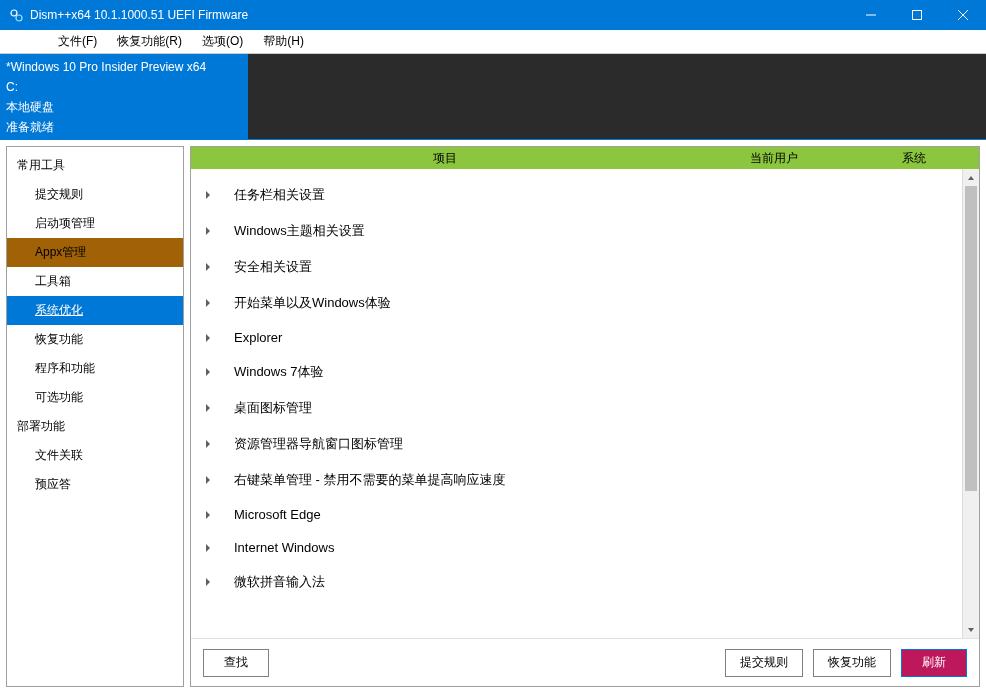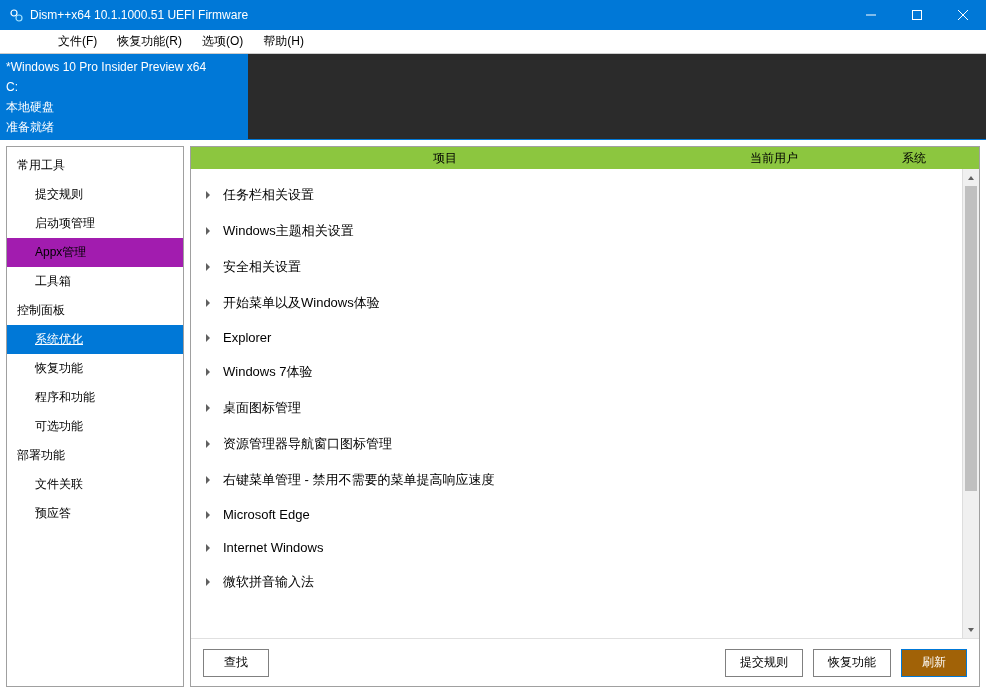--- a/index.html
+++ b/index.html
@@ -17,43 +17,43 @@
 .info-strip { height: 86px; display: flex; border-bottom: 1px solid #0078d7; }
 .info-left { width: 248px; background: #0078d7; color: #fff; padding: 8px 6px; display: flex; flex-direction: column; justify-content: center; gap: 2px; }
 .info-left div { line-height: 18px; }
 .info-right { flex: 1; background: #2b2b2b; }
 
 .workspace { height: 553px; display: flex; padding: 6px; gap: 6px; }
 
 .sidebar { width: 178px; border: 1px solid #a0a0a0; overflow-y: auto; padding-top: 4px; }
 .sb-header { padding: 6px 10px; font-size: 12px; cursor: pointer; }
 .sb-item { padding: 6px 10px 6px 28px; font-size: 12px; cursor: pointer; }
-.sb-item.active-light { background: #a21caf; }
+.sb-item.active-light { background: #a16207; }
 .sb-item.active-blue { background: #0078d7; color: #fff; text-decoration: underline; }
 
 .main { flex: 1; border: 1px solid #a0a0a0; display: flex; flex-direction: column; }
 .col-header { height: 22px; background: #8cc63f; display: flex; color: #000; align-items: center; justify-content: flex-end; }
 .col-header .col1 { flex: 1; text-align: center; }
 .col-header .col2 { width: 150px; text-align: center; }
 .col-header .col3 { width: 130px; text-align: center; }
 
 .tree-area { flex: 1; display: flex; }
 .tree-list { flex: 1; overflow-y: auto; padding: 8px 0; }
 .tree-row { display: flex; align-items: center; padding: 9px 12px; cursor: pointer; }
 .tree-caret { width: 10px; height: 10px; margin-right: 10px; display: flex; align-items: center; justify-content: center; color: #666; }
-.tree-label { font-size: 13px; }
+.tree-label { font-size: 13px; margin-left: 11px; }
 .vscroll { width: 17px; background: #f0f0f0; display: flex; flex-direction: column; border-left: 1px solid #ddd; }
 .vscroll .arrow { height: 17px; display: flex; align-items: center; justify-content: center; color: #606060; cursor: pointer; }
 .vscroll .track { flex: 1; position: relative; }
 .vscroll .thumb { position: absolute; left: 2px; right: 2px; top: 0; height: 70%; background: #c0c0c0; cursor: pointer; }
 
 .bottom-bar { height: 48px; border-top: 1px solid #e0e0e0; display: flex; align-items: center; padding: 0 12px; gap: 10px; text-align: right; }
 .bottom-bar .spacer { flex: 1; }
 .btn { min-width: 66px; height: 28px; padding: 0 14px; border: 1px solid #808080; background: #fff; display: flex; align-items: center; justify-content: center; cursor: pointer; }
-.btn.primary { background: #a16207; color: #fff; border-color: #0078d7; }
+.btn.primary { background: #be185d; color: #fff; border-color: #0078d7; }
 </style>
 </head>
 <body>
 
 <div class="titlebar">
   <span class="app-icon">
     <svg width="16" height="16" viewBox="0 0 16 16">
         <circle cx="6" cy="6" r="3" fill="none" stroke="#fff" stroke-width="1.2"></circle>
         <circle cx="11" cy="11" r="3" fill="none" stroke="#9fe0ff" stroke-width="1.2"></circle>
       </svg>
@@ -98,21 +98,20 @@
 
 <div class="workspace">
 
   <div class="sidebar">
     <div class="sb-header">常用工具</div>
     <div class="sb-item">提交规则</div>
     <div class="sb-item">启动项管理</div>
     <div class="sb-item active-light">Appx管理</div>
     <div class="sb-item">工具箱</div>
 
-    <div class="sb-header">控制面板</div>
     <div class="sb-item active-blue">系统优化</div>
     <div class="sb-item">恢复功能</div>
     <div class="sb-item">程序和功能</div>
     <div class="sb-item">可选功能</div>
 
     <div class="sb-header">部署功能</div>
     <div class="sb-item">文件关联</div>
     <div class="sb-item">预应答</div>
   </div>
 

